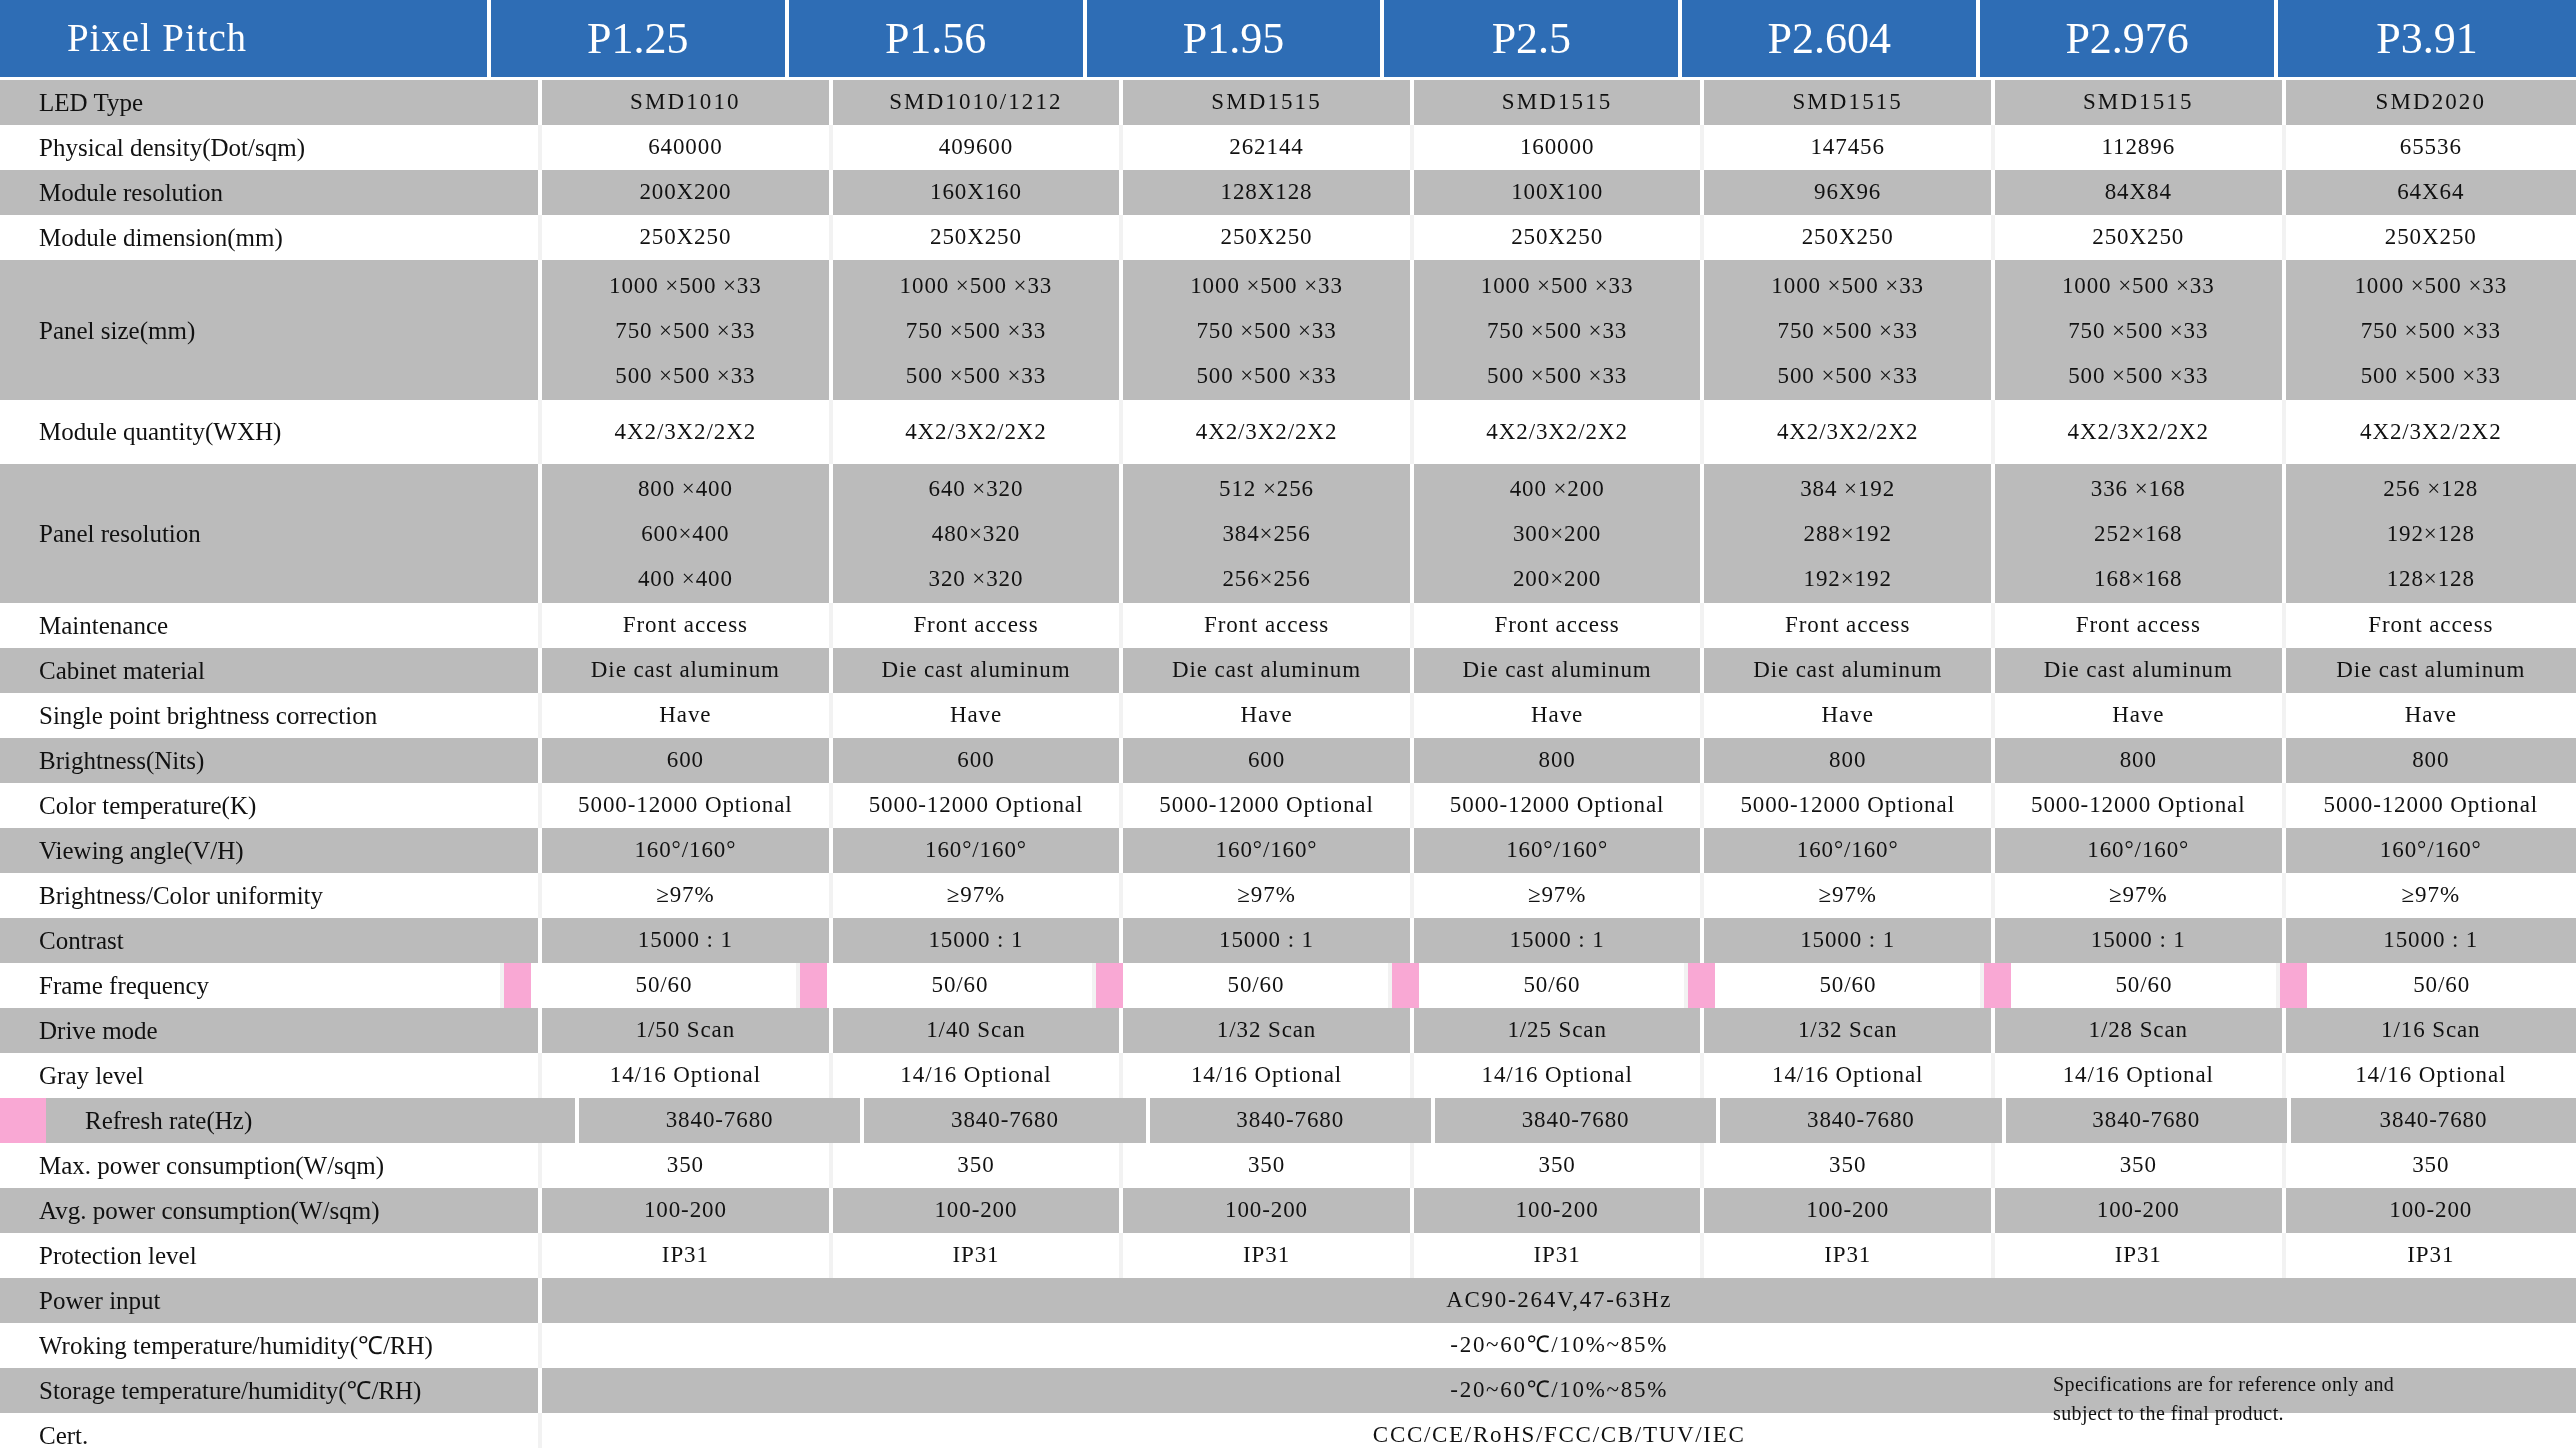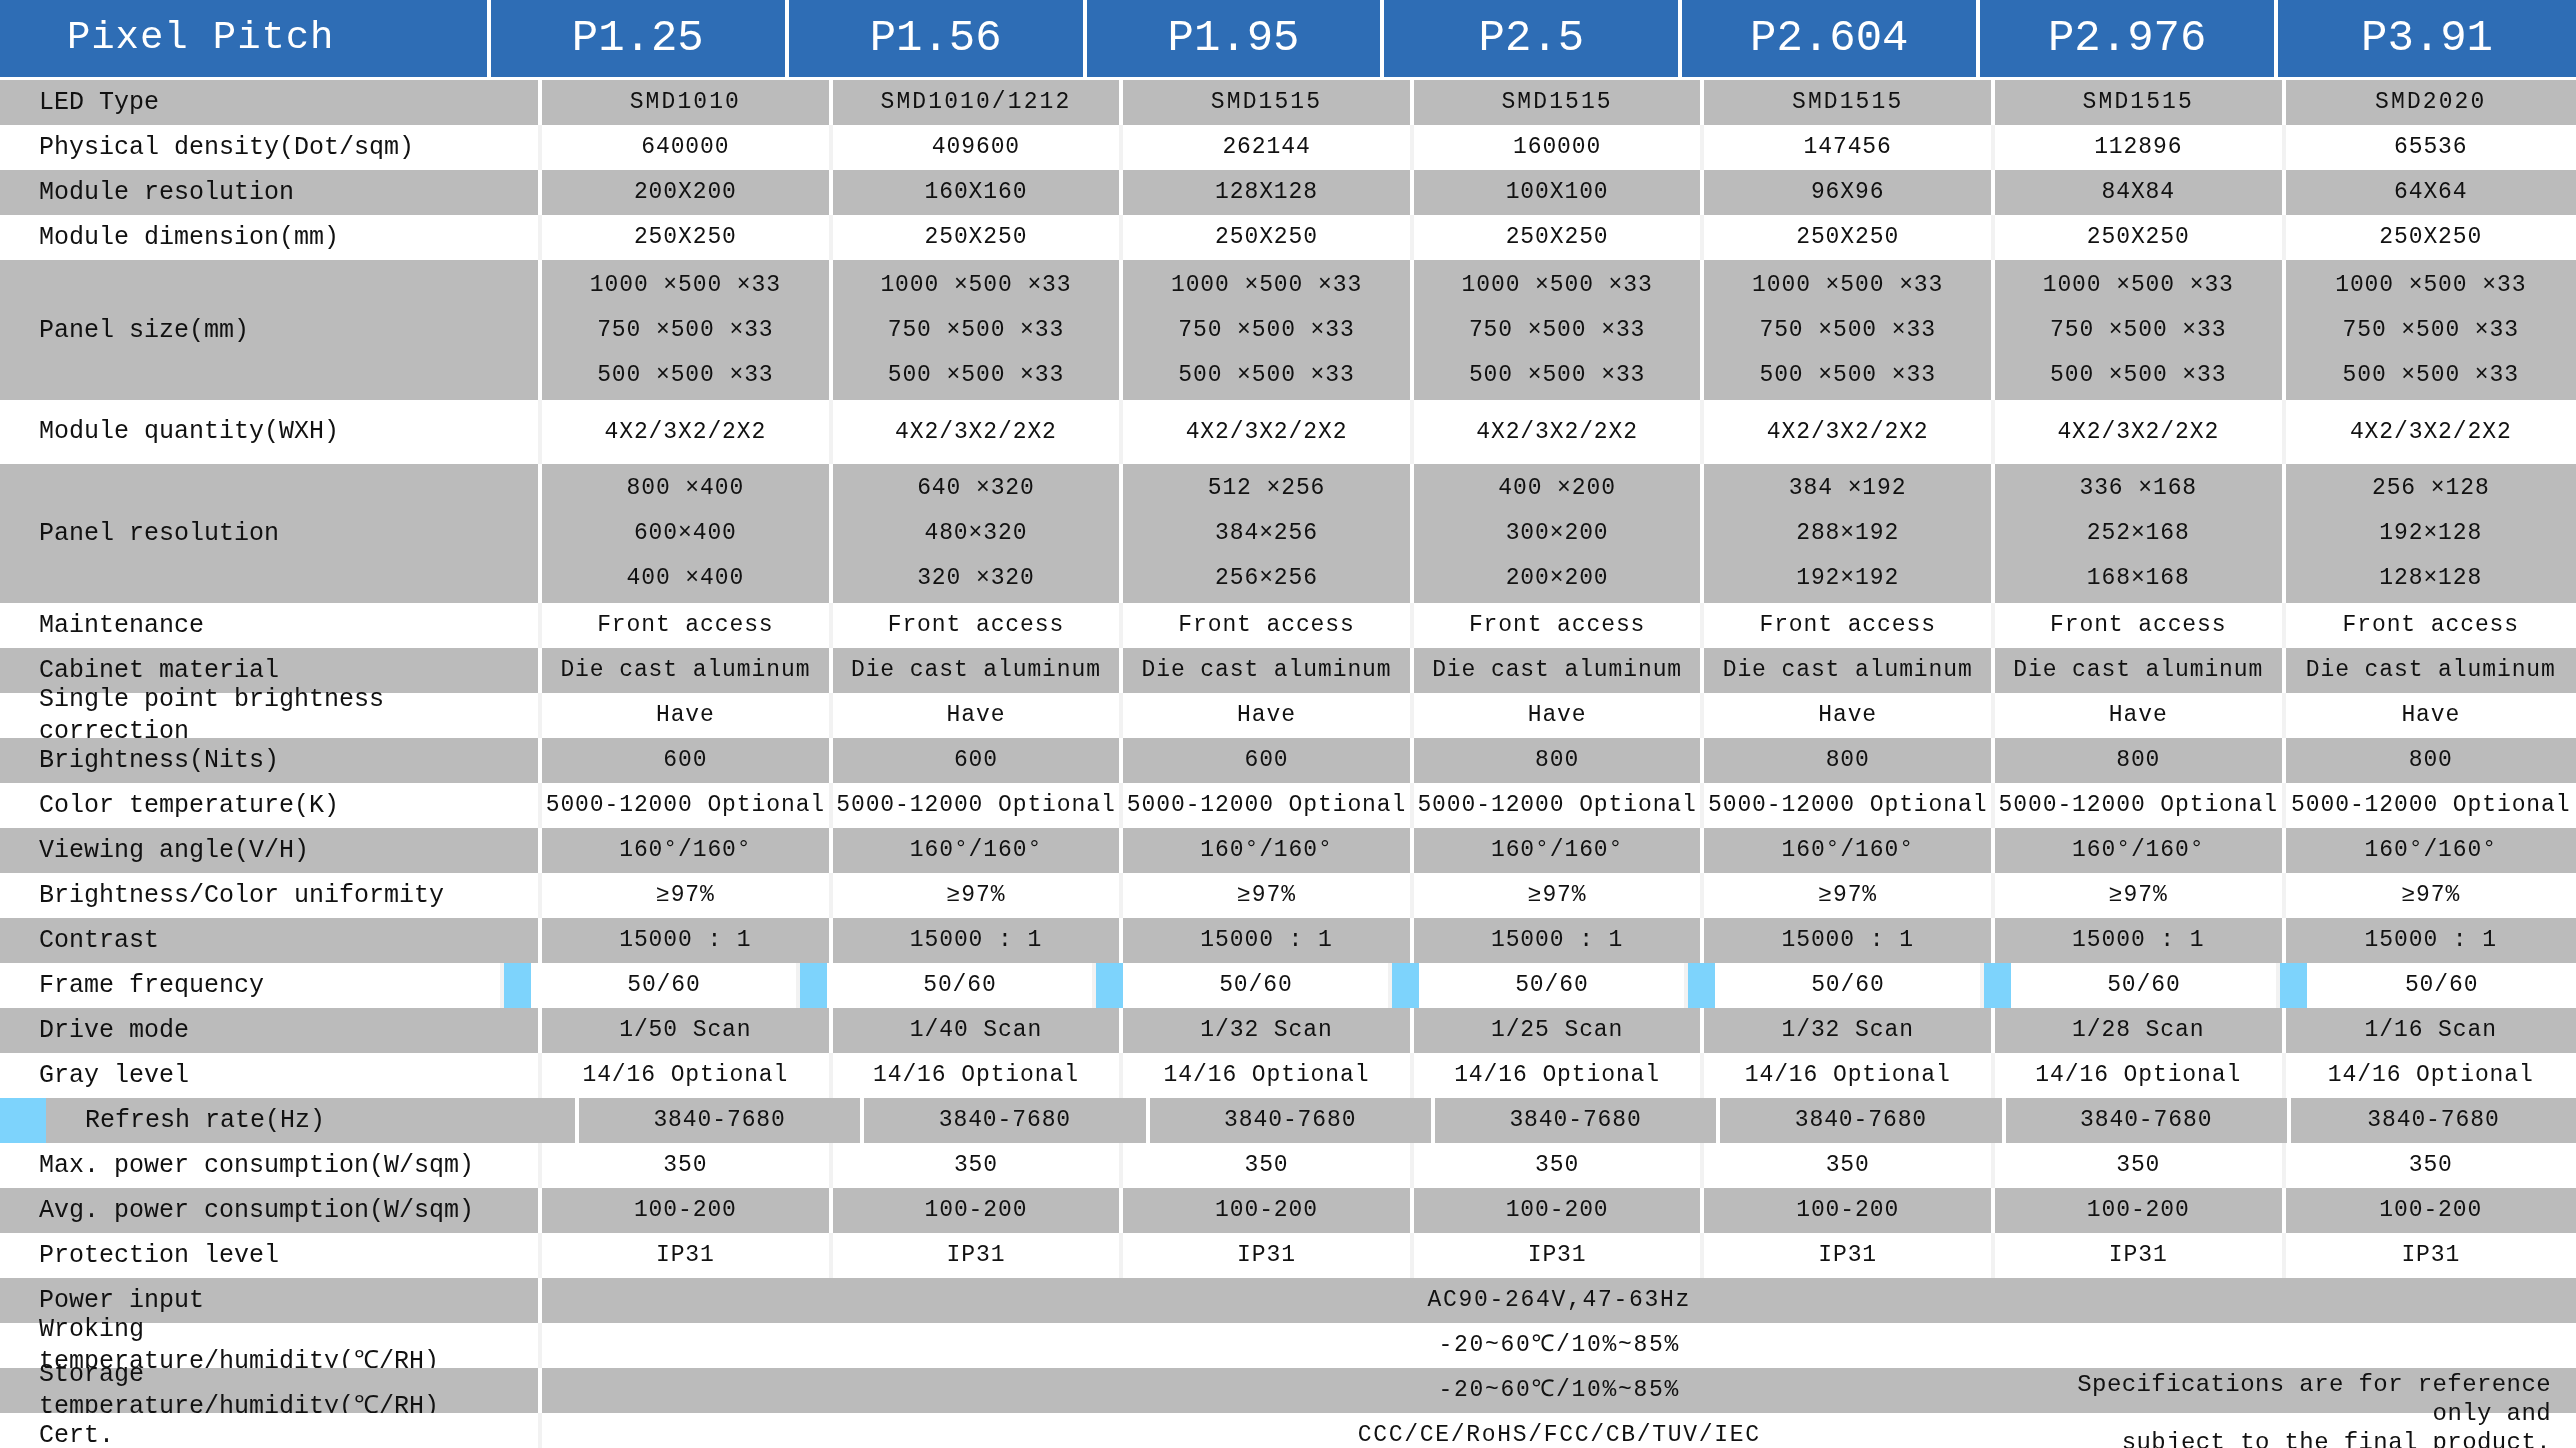--- a/index.html
+++ b/index.html
@@ -1,20 +1,20 @@
 <!DOCTYPE html>
 <html style="font-size:13.7px"><head>
 <meta charset="utf-8">
 <style>
   html,body{margin:0;padding:0;background:#ffffff;}
   #app{
     position:relative;
     width:2576px;height:1449px;
-    background:#7dd3fc;
-    font-family:Liberation Mono, monospace;
+    background:#f9a8d4;
+    font-family:Liberation Serif, serif;
     color:#111111;
     overflow:hidden;
   }
   .row{display:flex;}
   .cell{
     box-sizing:border-box;
     display:flex;align-items:center;justify-content:center;
     text-align:center;
     white-space:pre-line;
     font-size:23px;
@@ -41,22 +41,22 @@
   }
   .val{width:298px;}
   .mergedcell{width:2085px;letter-spacing:1.7px;}
   .gray .cell{background:#bbbbbb;border-right:4.3px solid #ffffff;}
   .white .cell{background:#ffffff;border-right:4.3px solid #f2f2f2;}
   .tall .cell{line-height:45px;}
   .ls .val{letter-spacing:2.1px;text-align:right;}
   
   .note{
     position:absolute;left:2053px;top:1370px;width:498px;
-    font-size:24px;line-height:29px;color:#111111;
-    text-align:right;letter-spacing:0.4px;
+    font-size:20px;line-height:29px;color:#111111;
+    text-align:left;letter-spacing:0.4px;
   }
 </style>
 </head>
 <body>
 
 <div id="app">
   <div class="row hdr" id="header-row">
     <div class="cell hcorner">Pixel Pitch</div>
 
   <div class="cell hcol">P1.25</div>

